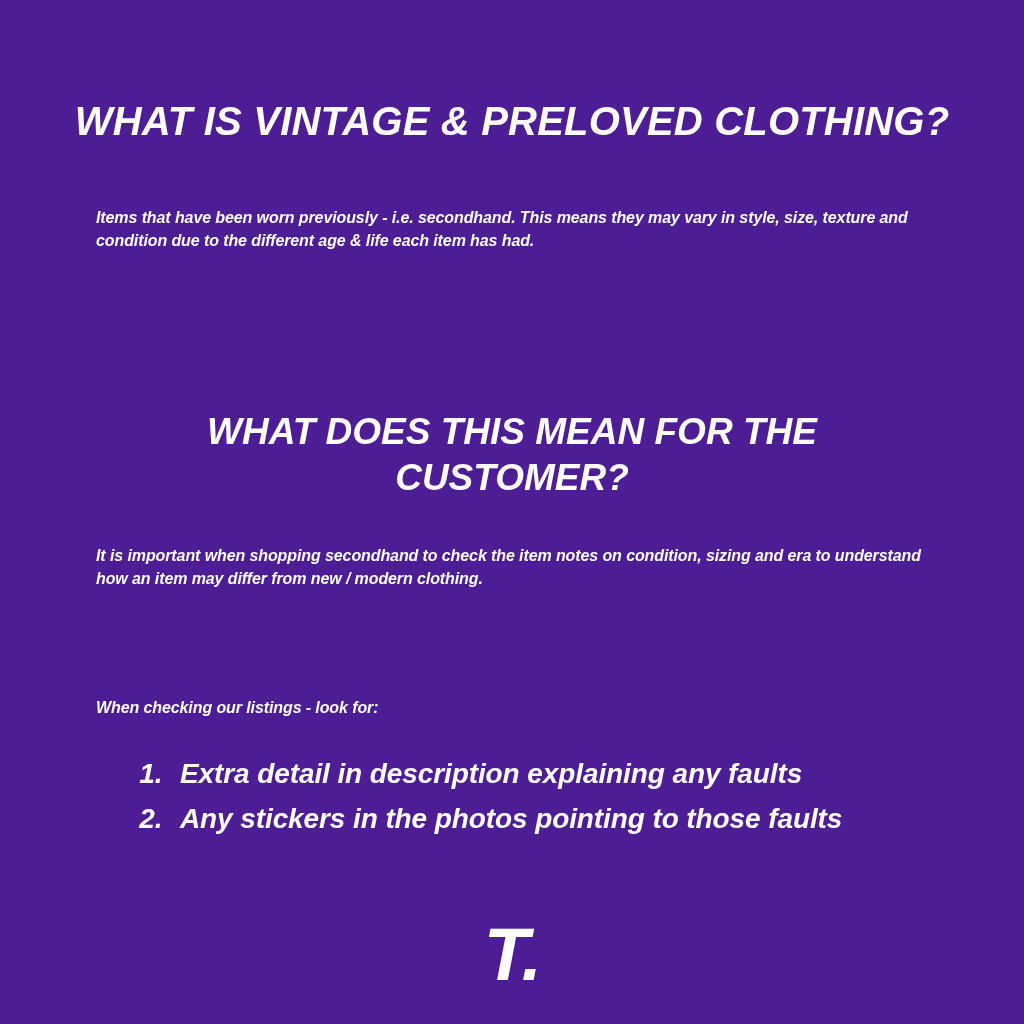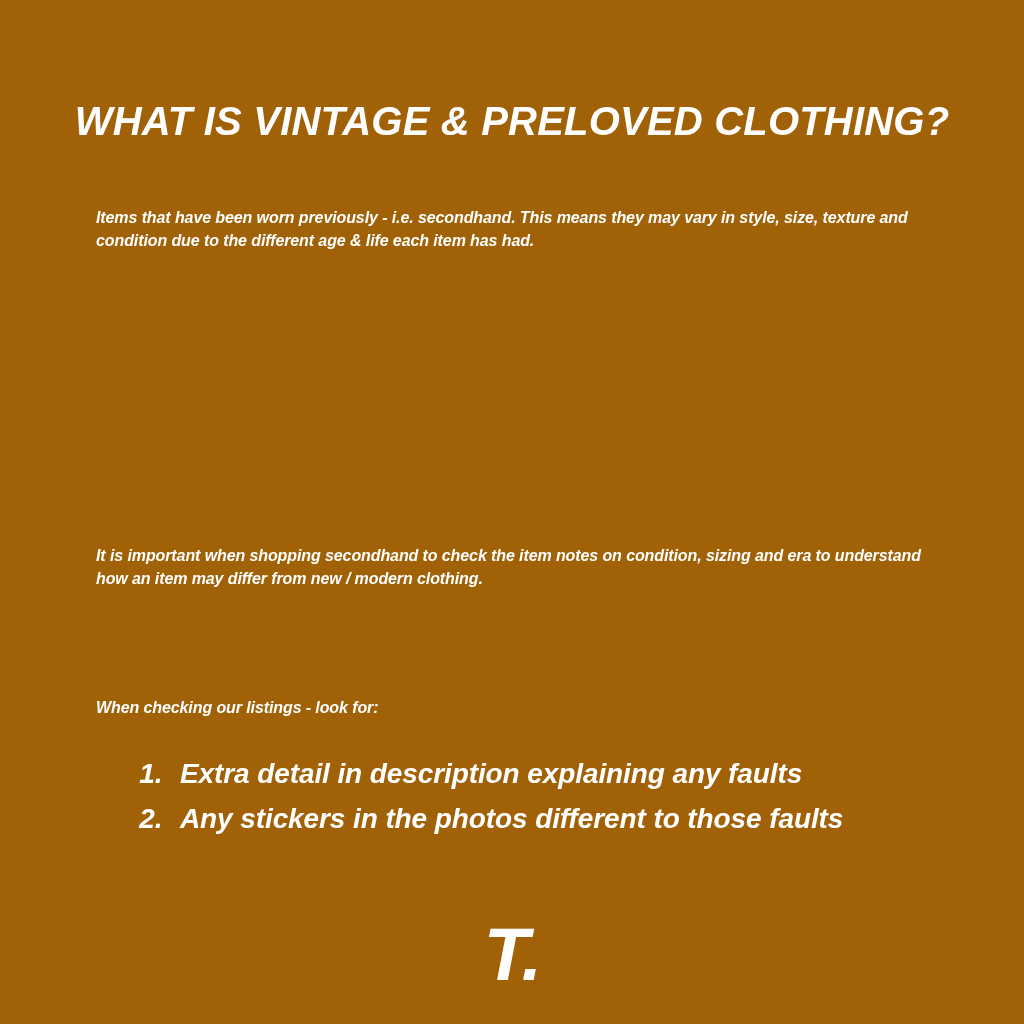--- a/index.html
+++ b/index.html
@@ -11,21 +11,21 @@
     height: 1024px;
     background: #000000;
     color: #ffffff;
     font-family: "Liberation Sans", sans-serif;
     overflow: hidden;
   }
   .page {
     position: relative;
     width: 1024px;
     height: 1024px;
-    background: #a16207;
+    background: #4c1d95;
     box-sizing: border-box;
   }
   .heading-main {
     position: absolute;
     top: 72px;
     left: 0;
     width: 1024px;
     text-align: center;
     font-size: 40px;
     font-weight: 900;
@@ -100,25 +100,26 @@
 </style>
 </head>
 <body>
 
 <div class="page">
 
   <h1 class="heading-main">WHAT IS VINTAGE &amp; PRELOVED CLOTHING?</h1>
 
   <p class="para-block para-1">Items that have been worn previously - i.e. secondhand. This means they may vary in style, size, texture and condition due to the different age &amp; life each item has had.</p>
 
+  <h2 class="heading-sub">WHAT DOES THIS MEAN FOR THE CUSTOMER?</h2>
 
   <p class="para-block para-3">When checking our listings - look for:</p>
 
   <p class="para-block para-2">It is important when shopping secondhand to check the item notes on condition, sizing and era to understand how an item may differ from new / modern clothing.</p>
 
   <ol class="numbered-list">
     <li>Extra detail in description explaining any faults</li>
-    <li>Any stickers in the photos different to those faults</li>
+    <li>Any stickers in the photos pointing to those faults</li>
   </ol>
 
   <div class="logo">T.</div>
 
 </div>
 
 </body></html>

